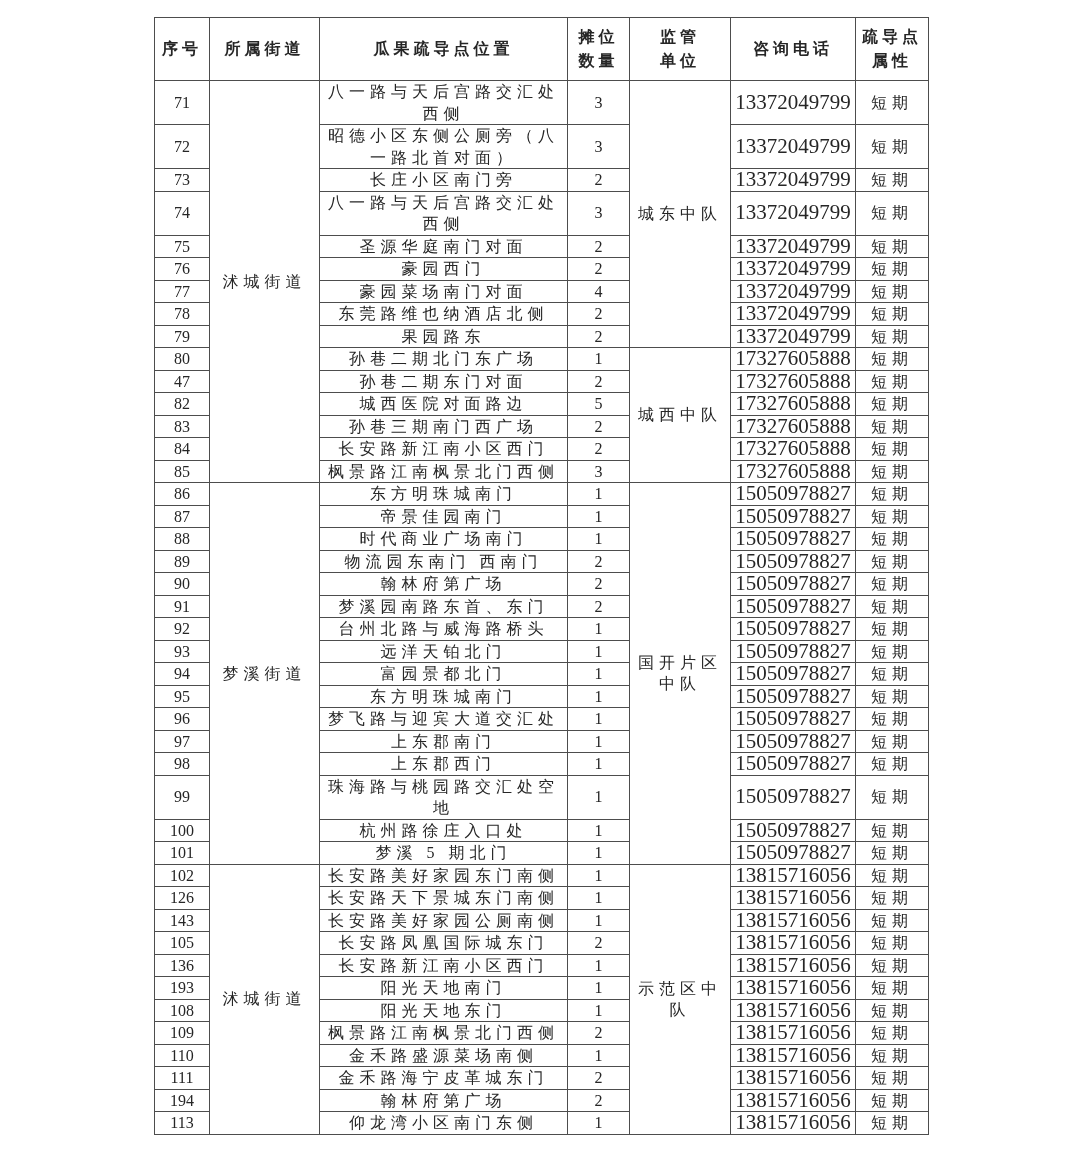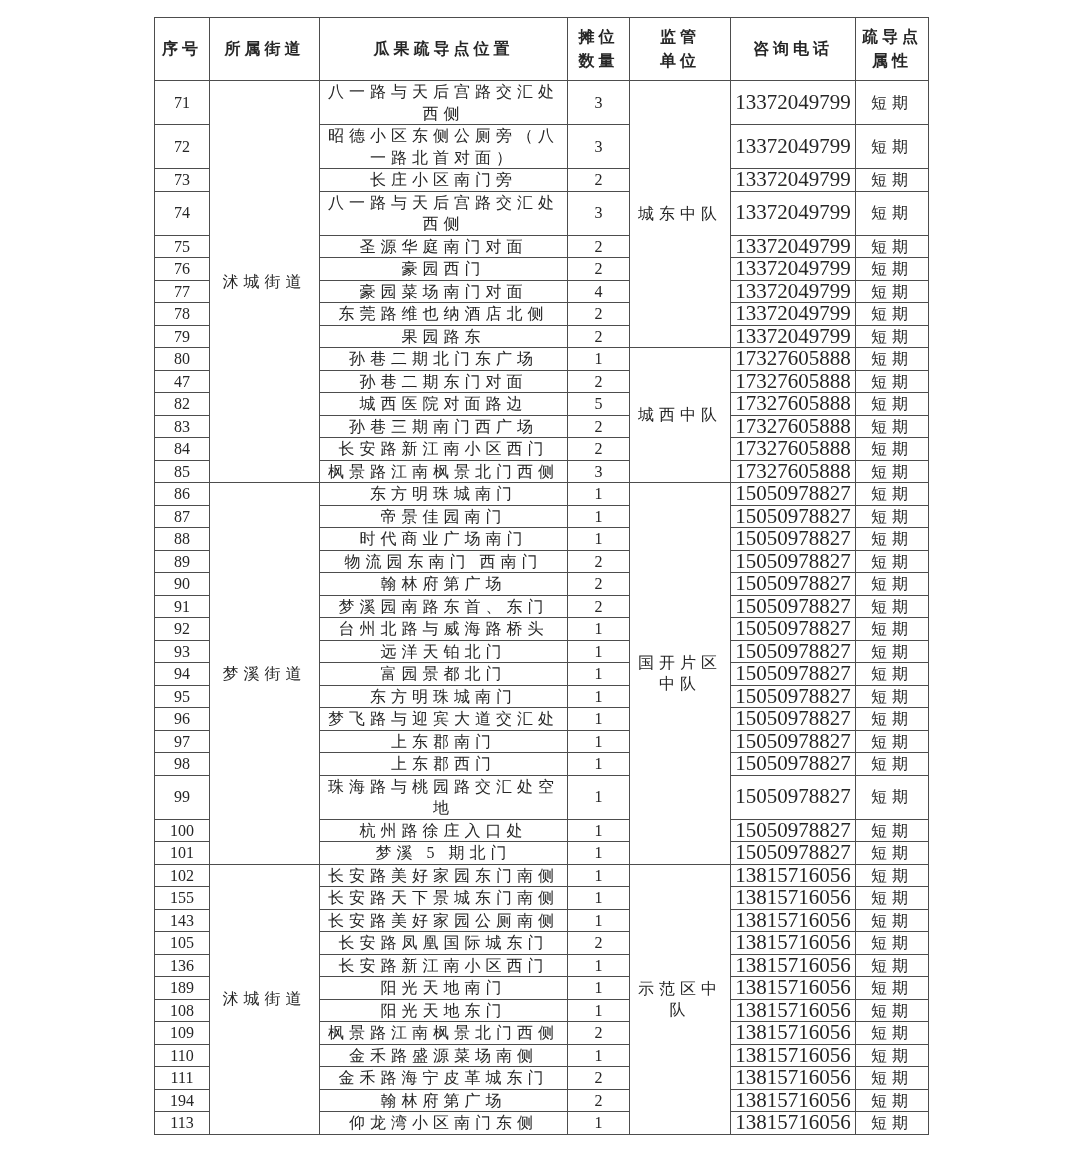--- a/index.html
+++ b/index.html
@@ -310,21 +310,21 @@
         <tr>
           <td class="c-num">102</td>
           <td class="c-street" rowspan="12">沭城街道</td>
           <td class="c-loc">长安路美好家园东门南侧</td>
           <td class="c-stalls">1</td>
           <td class="c-unit" rowspan="12">示范区中队</td>
           <td class="c-phone">13815716056</td>
           <td class="c-attr">短期</td>
         </tr>
         <tr>
-          <td class="c-num">155</td>
+          <td class="c-num">126</td>
           <td class="c-loc">长安路天下景城东门南侧</td>
           <td class="c-stalls">1</td>
           <td class="c-phone">13815716056</td>
           <td class="c-attr">短期</td>
         </tr>
         <tr>
           <td class="c-num">143</td>
           <td class="c-loc">长安路美好家园公厕南侧</td>
           <td class="c-stalls">1</td>
           <td class="c-phone">13815716056</td>
@@ -338,21 +338,21 @@
           <td class="c-attr">短期</td>
         </tr>
         <tr>
           <td class="c-num">136</td>
           <td class="c-loc">长安路新江南小区西门</td>
           <td class="c-stalls">1</td>
           <td class="c-phone">13815716056</td>
           <td class="c-attr">短期</td>
         </tr>
         <tr>
-          <td class="c-num">189</td>
+          <td class="c-num">193</td>
           <td class="c-loc">阳光天地南门</td>
           <td class="c-stalls">1</td>
           <td class="c-phone">13815716056</td>
           <td class="c-attr">短期</td>
         </tr>
         <tr>
           <td class="c-num">108</td>
           <td class="c-loc">阳光天地东门</td>
           <td class="c-stalls">1</td>
           <td class="c-phone">13815716056</td>

